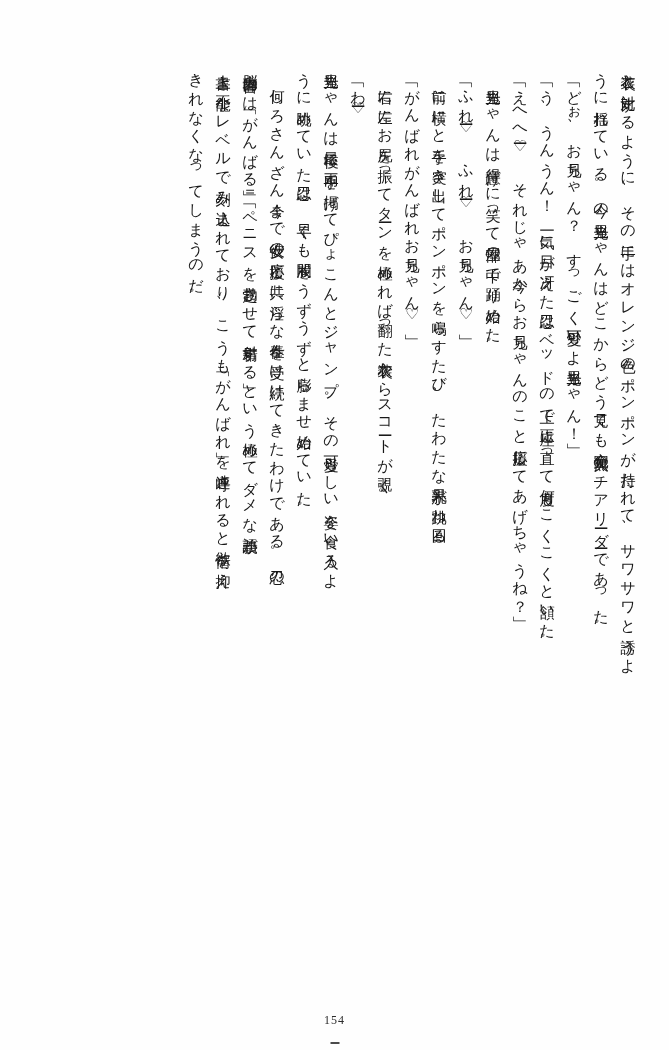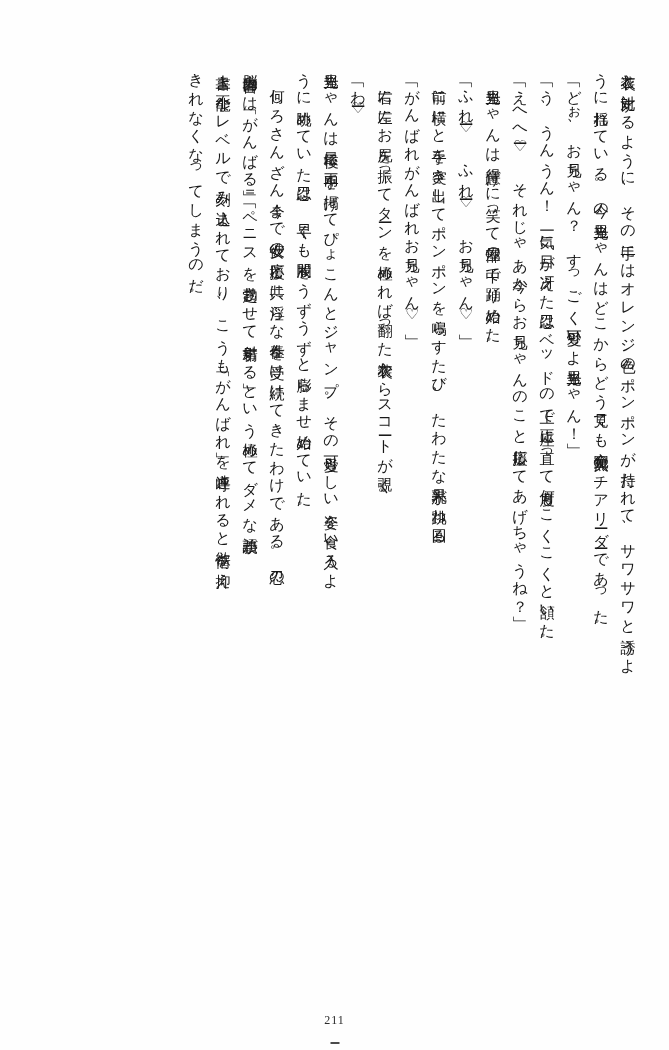--- a/index.html
+++ b/index.html
@@ -91,16 +91,16 @@
     <div class="col indent">右に左にお尻を振ってターンを極めれば翻った衣装からスコートが覗く。</div>
     <div class="col indent">「わー♡</div>
     <div class="col">光里ちゃんは最後に両手を掲げてぴょこんとジャンプ。その可愛らしい姿を食い入るよ</div>
     <div class="col">うに眺めていた忍は、早くも股間をうずうずと膨らませ始めていた。</div>
     <div class="col indent">何しろさんざん今まで彼女の応援と共に淫らな奉仕を受け続けてきたわけである。忍の</div>
     <div class="col">脳内辞書には「がんばる」＝「ペニスを勃起させて射精する」という極めてダメな語義が</div>
     <div class="col">上書き不能なレベルで刻み込まれており、こうも「がんばれ」を連呼されると欲情を抑え</div>
     <div class="col">きれなくなってしまうのだ。</div>
   </div>
 
-  <div id="page-number">211</div>
+  <div id="page-number">154</div>
   <div id="bottom-mark"></div>
 
 </div>
 
 </body></html>

